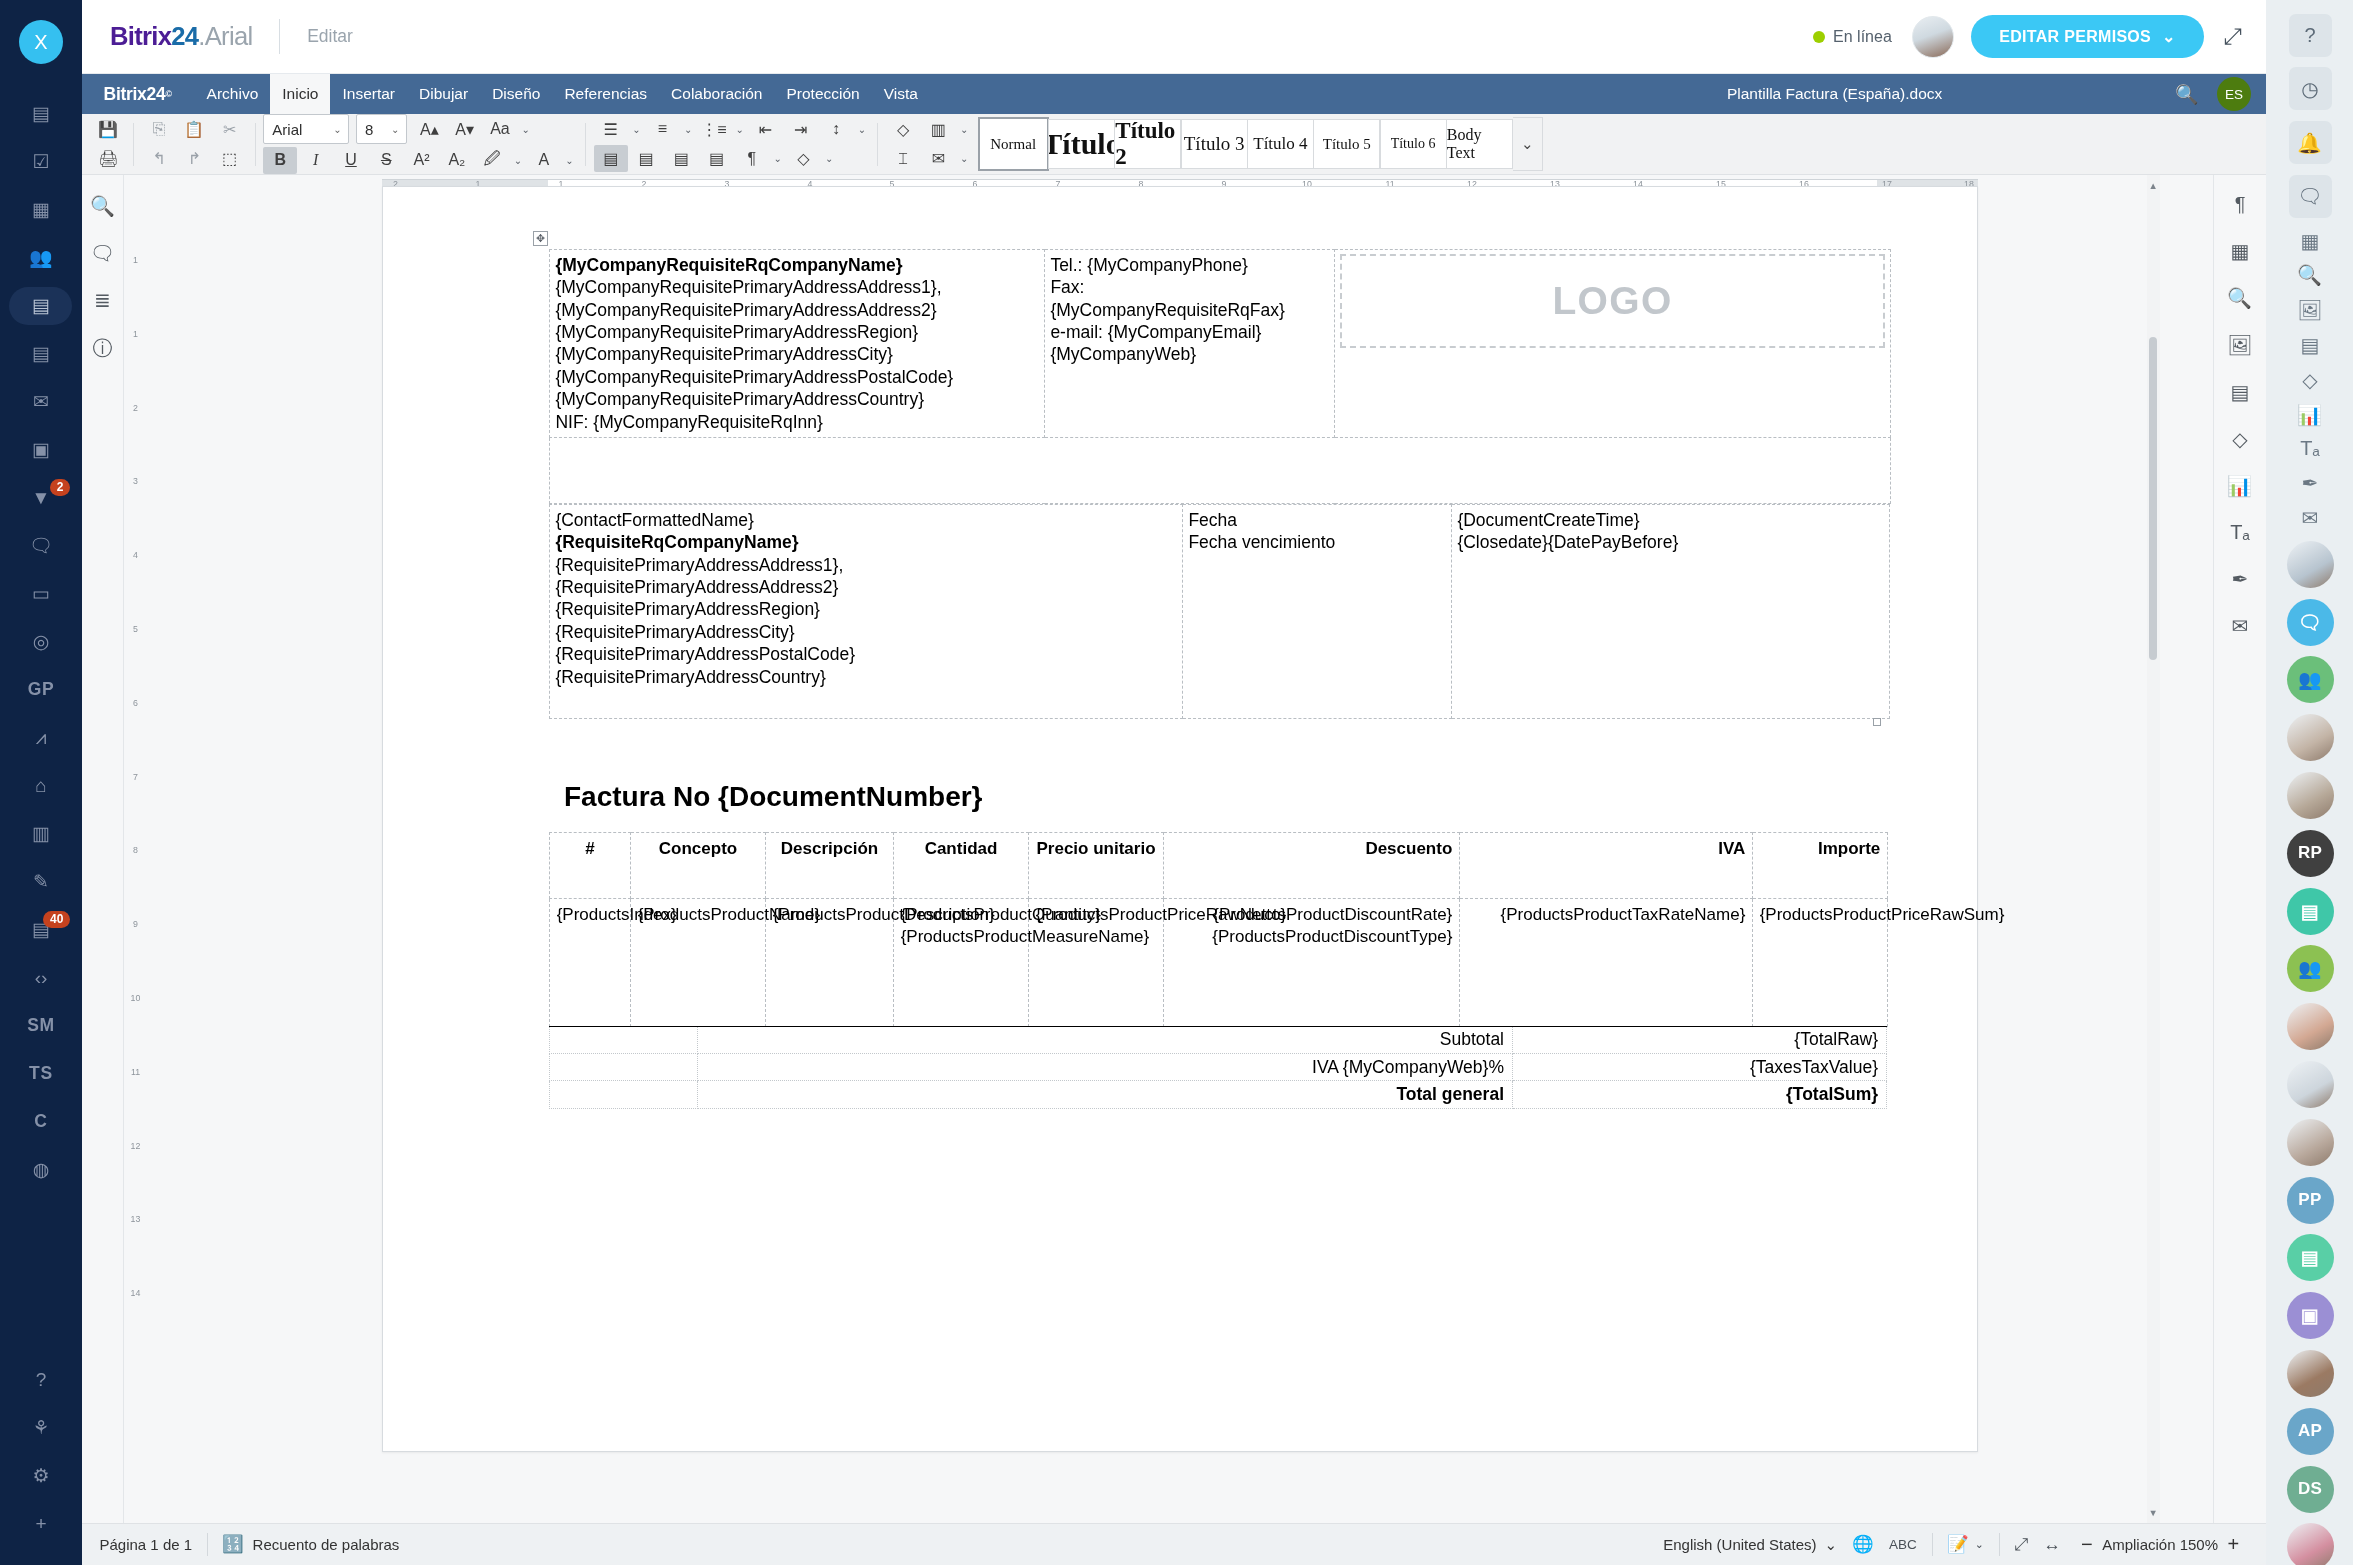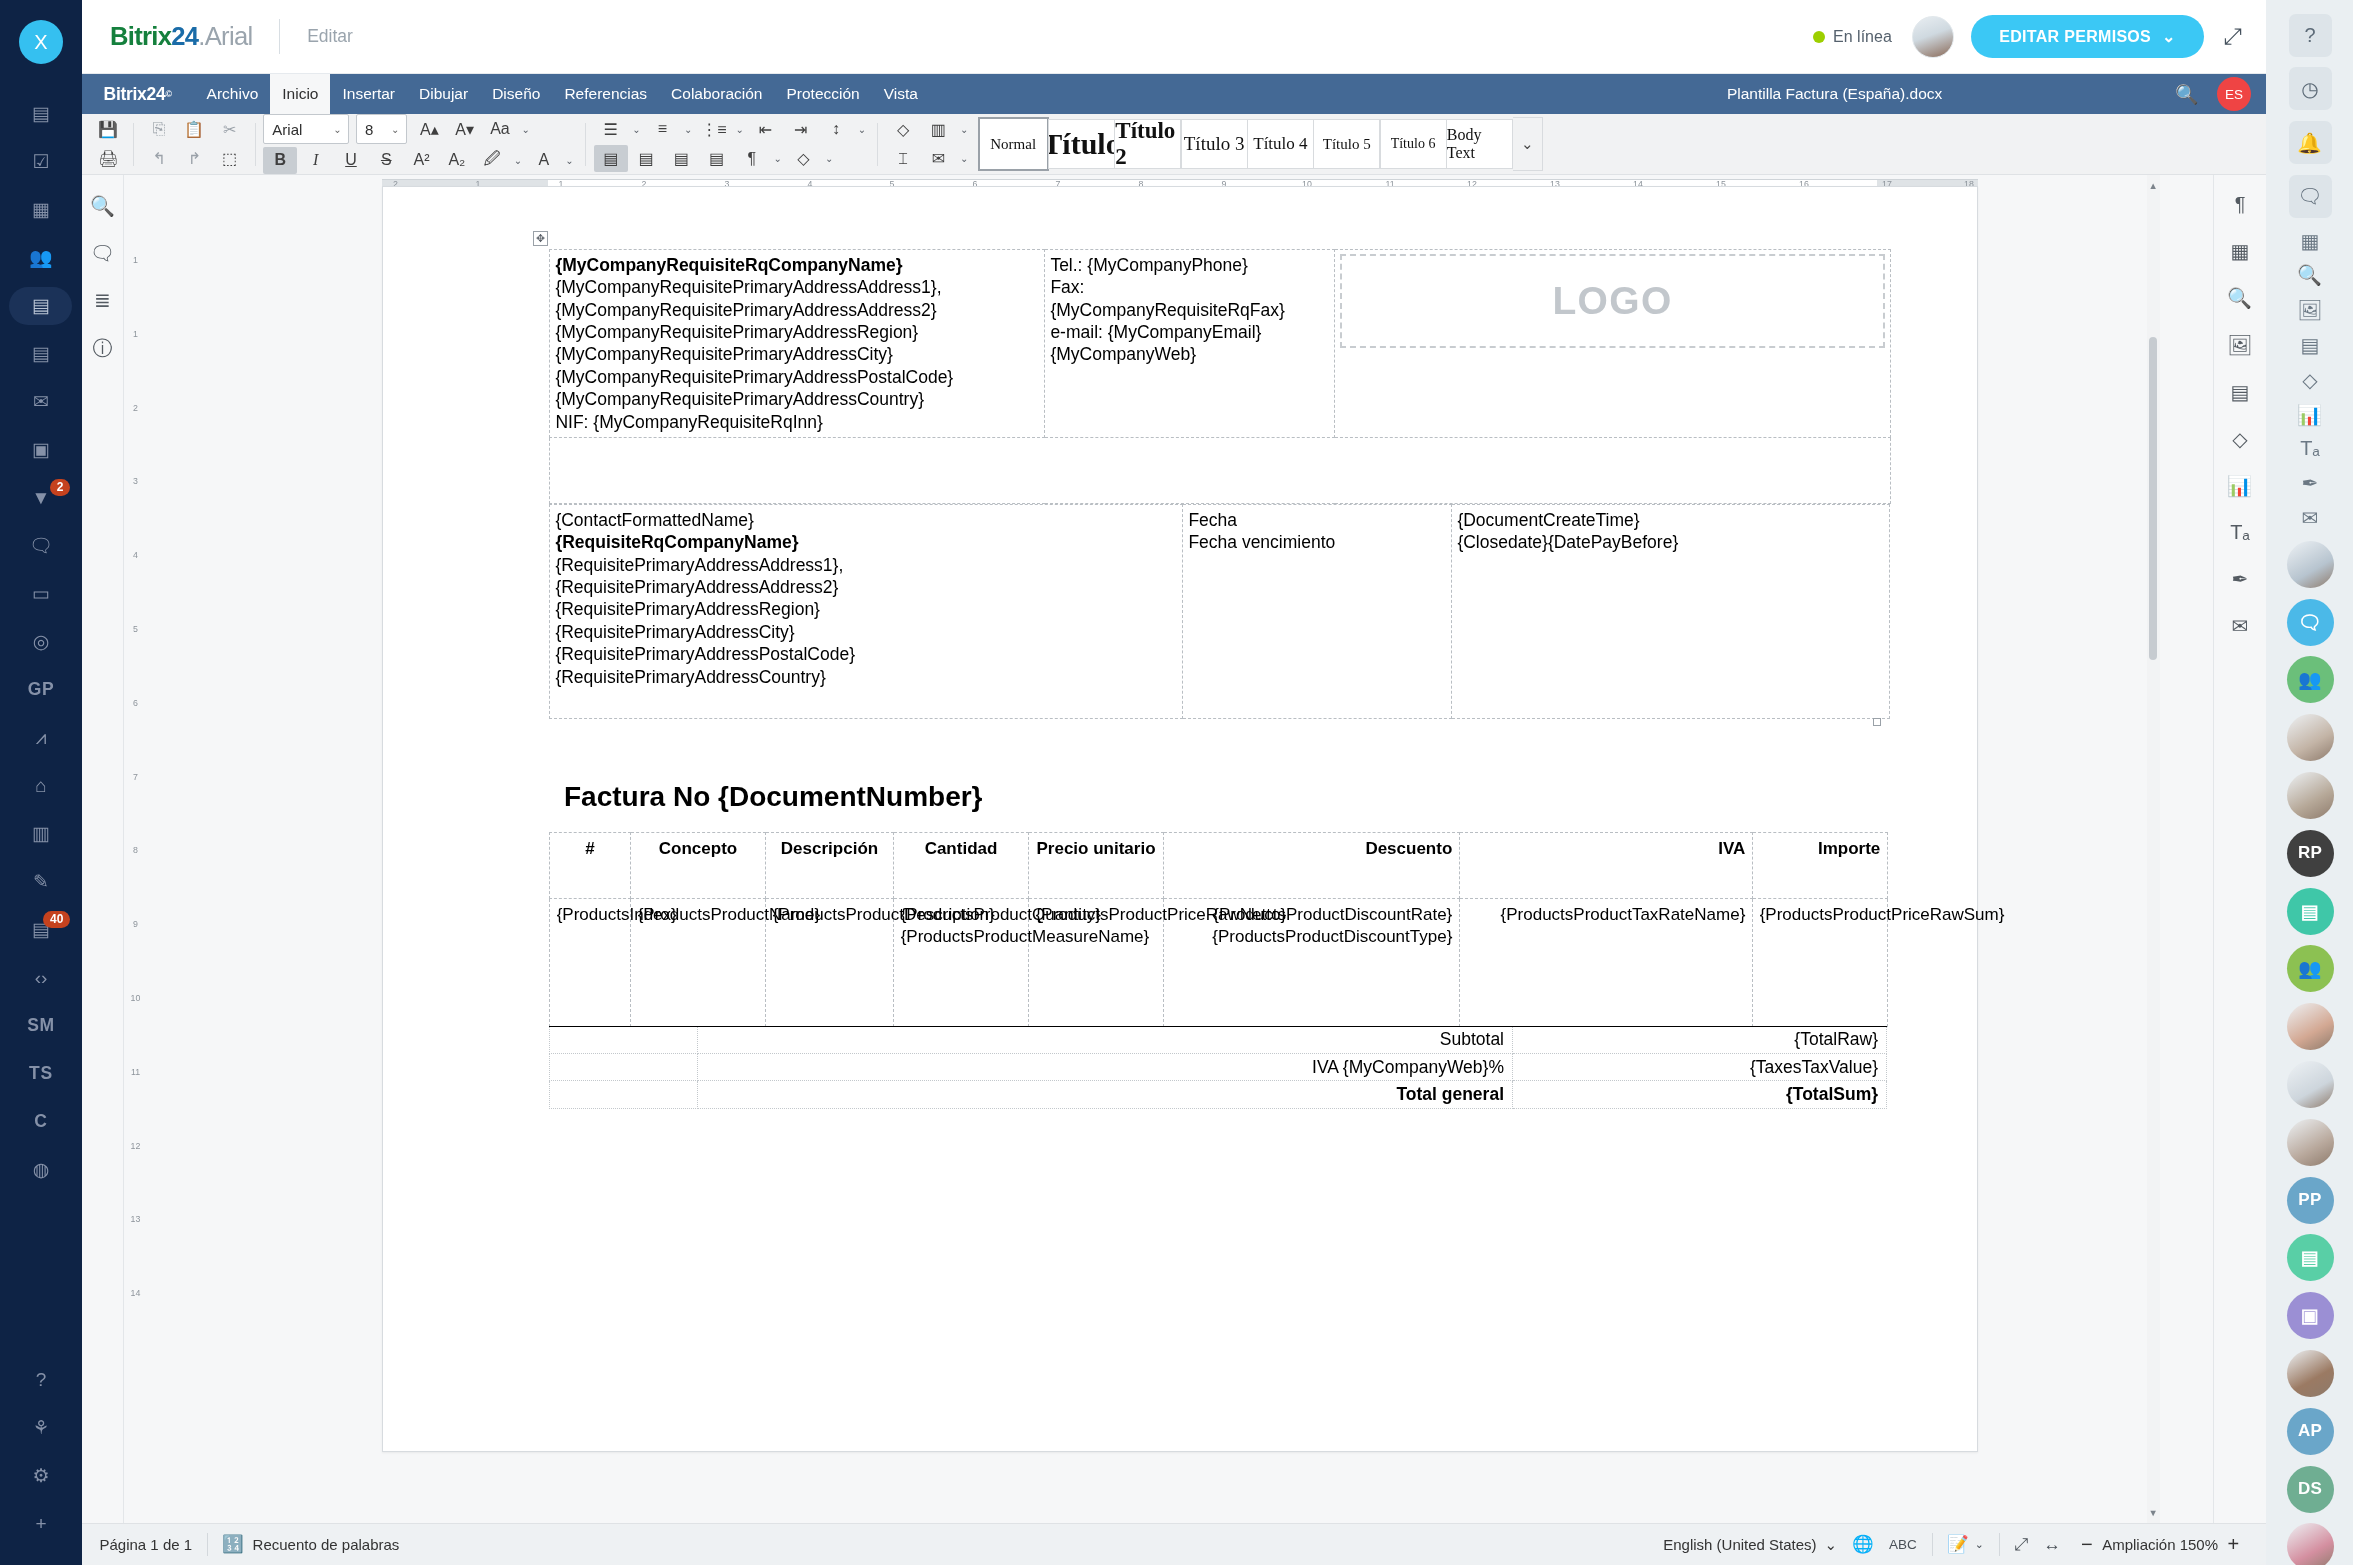--- a/index.html
+++ b/index.html
@@ -46,21 +46,21 @@
   .rail-bottom { margin-top: auto; width: 100%; padding-bottom: 17.5px; }
 
   
   #app-header {
     position: absolute; left: 82px; top: 0; right: 88px; height: 74px;
     background: #fff; display: flex; align-items: center;
     border-bottom: 0.7px solid #e6eaee;
   }
   .logo-wrap { display: flex; align-items: center; margin-left: 28px; }
   .logo { font-size: 25.6px; font-weight: bold; letter-spacing: -0.7px; }
-  .logo .b1 { color: #15803d; }
+  .logo .b1 { color: #4c1d95; }
   .logo .b2 { color: #1a6ca8; }
   .logo .b3 { color: #9aa4ad; font-weight: normal; }
   .logo-sep { width: 0.7px; height: 35px; background: #d8dee3; margin: 0 27px; }
   .hdr-editar { color: #9aa4ad; font-size: 17.5px; }
   .hdr-right { margin-left: auto; display: flex; align-items: center; padding-right: 24px; }
   .online-dot { width: 12px; height: 12px; border-radius: 50%; background: #9dcf00; margin-right: 8px; }
   .online-txt { color: #55616d; font-size: 16px; margin-right: 20px; }
   .hdr-avatar {
     width: 42px; height: 42px; border-radius: 50%;
     background: linear-gradient(160deg,#e9eef2 0%,#cfd9e0 45%,#8a6a58 100%);
@@ -97,21 +97,21 @@
     height: 40px; background: #446995; display: flex; align-items: stretch; color: #fff;
   }
   .mb-logo { display: flex; align-items: center; padding: 0 23px 0 21.6px;
              font-size: 17.5px; font-weight: bold; letter-spacing:-0.3px; }
   .mb-logo sup { font-size: 8.8px; vertical-align: super; }
   .mb-item { display: flex; align-items: center; padding: 8px 12px; font-size: 15.5px; cursor: pointer; }
   .mb-item.active { background: #f6f7f8; color: #2f2f2f; }
   .mb-docname { font-size: 15.5px; }
   .mb-right { margin-left:auto; display:flex; align-items:center; gap: 17.5px; padding-right: 15px; }
   .mb-search { font-size: 19px; cursor:pointer; }
-  .mb-lang { width:34px; height:34px; border-radius:50%; background:#ef4444;
+  .mb-lang { width:34px; height:34px; border-radius:50%; background:#4d7c0f;
              display:flex; align-items:center; justify-content:center; font-size:13.5px; cursor:pointer;}
 
   
   #ribbon {
     height: 61px; background: #f1f2f3; display: flex; align-items: center;
     border-bottom: 0.7px solid #dfe2e5; padding-left: 9.4px;
   }
   .rb-group { display: flex; align-items: center; height: 61px; }
   .rb-col { display: flex; flex-direction: column; justify-content: center; gap: 2.7px; }
   .rb-row { display: flex; align-items: center; gap: 1.3px; }

